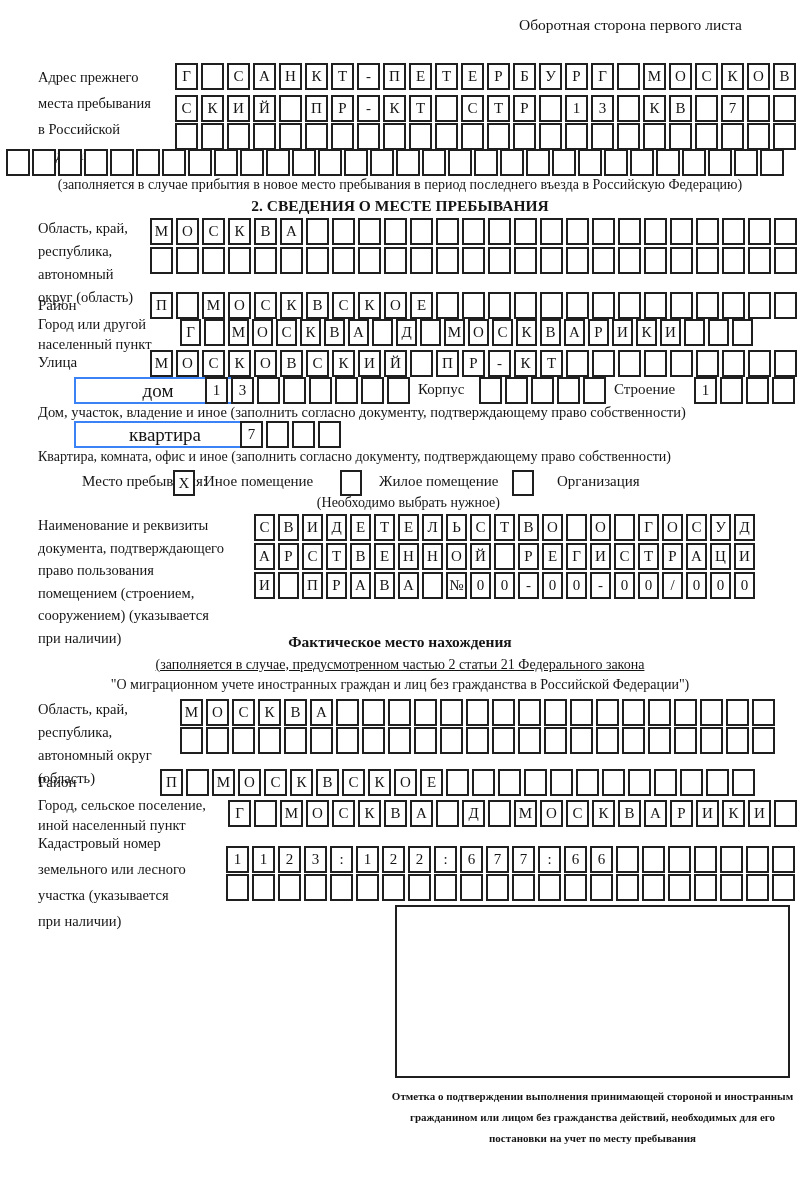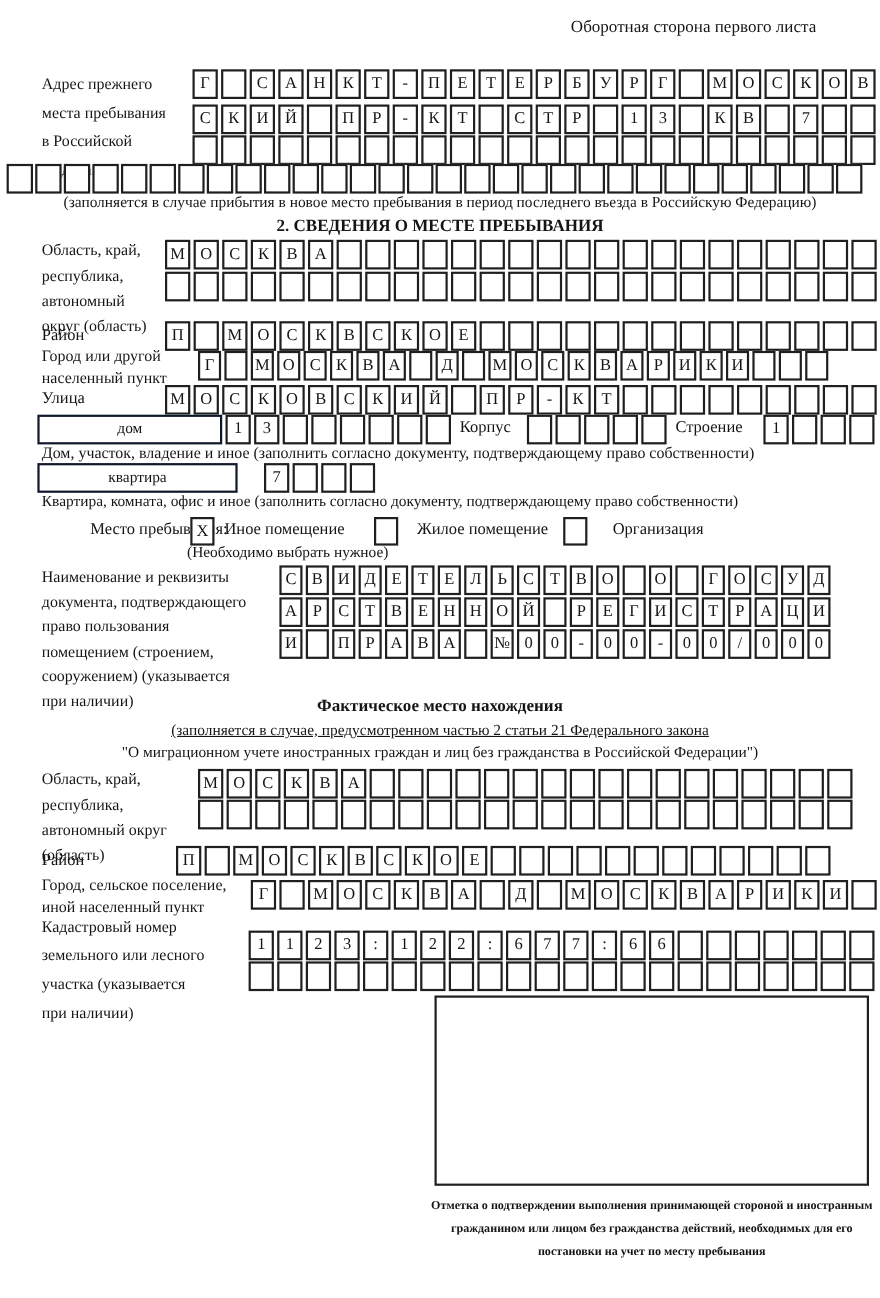--- a/index.html
+++ b/index.html
@@ -17,22 +17,22 @@
   .cellrow{position:absolute;display:flex;gap:3px;}
   .cell{
     box-sizing:border-box;flex:0 0 auto;width:23px;height:27px;background:#fff;
     border:2px solid #1f1f1f;display:flex;align-items:center;justify-content:center;
     font-size:15px;
   }
   .narrow .cell{width:21px;}
   .wide .cell{width:24px;}
   .wide{gap:2px;}
   .widebox{
-    position:absolute;box-sizing:border-box;height:27px;border:2px solid #0f172a;
-    display:flex;align-items:center;justify-content:center;font-size:14px;background:#fff;
+    position:absolute;box-sizing:border-box;height:27px;border:2px solid #3b82f6;
+    display:flex;align-items:center;justify-content:center;font-size:19px;background:#fff;margin-left:40px;
   }
   .fieldlabel{position:absolute;font-size:15px;}
   .checkbox{
     position:absolute;box-sizing:border-box;width:22px;height:26px;border:2px solid #1f1f1f;
     display:flex;align-items:center;justify-content:center;font-size:15px;background:#fff;
   }
   .stampbox{position:absolute;left:395px;top:905px;width:395px;height:173px;border:2px solid #1f1f1f;box-sizing:border-box;background:#fff;}
   .stampcaption{position:absolute;left:385px;top:1086px;width:415px;text-align:center;font-size:11px;line-height:21px;font-weight:bold;}
   .headernote{position:absolute;top:16px;right:58px;font-size:15.5px;}
 </style>
@@ -342,21 +342,21 @@
   </div>
 <div class="caption" style="left:38px;top:449px;font-size:14px;">Квартира, комната, офис и иное (заполнить согласно документу, подтверждающему право собственности)</div>
 
 <div class="fieldlabel" style="left:38px;top:473px;margin-left:44px;">Место пребывания:</div>
 <div class="checkbox" style="left:173px;top:470px;">X</div>
 <div class="fieldlabel" style="left:204px;top:473px;">Иное помещение</div>
 <div class="checkbox" style="left:340px;top:470px;"></div>
 <div class="fieldlabel" style="left:379px;top:473px;">Жилое помещение</div>
 <div class="checkbox" style="left:512px;top:470px;"></div>
 <div class="fieldlabel" style="left:557px;top:473px;">Организация</div>
-<div class="caption" style="left:170px;top:495px;width:330px;text-align:left;">(Необходимо выбрать нужное)</div>
+<div class="caption" style="left:170px;top:495px;width:330px;text-align:right;">(Необходимо выбрать нужное)</div>
 
 <div class="label lh225" style="left:38px;top:514px;width:210px;">Наименование и реквизиты
 документа, подтверждающего
 право пользования
 помещением (строением,
 сооружением) (указывается
 при наличии)</div>
 <div class="cellrow narrow" style="left:254px;top:514px;">
     <span class="cell">С</span>
     <span class="cell">В</span>

